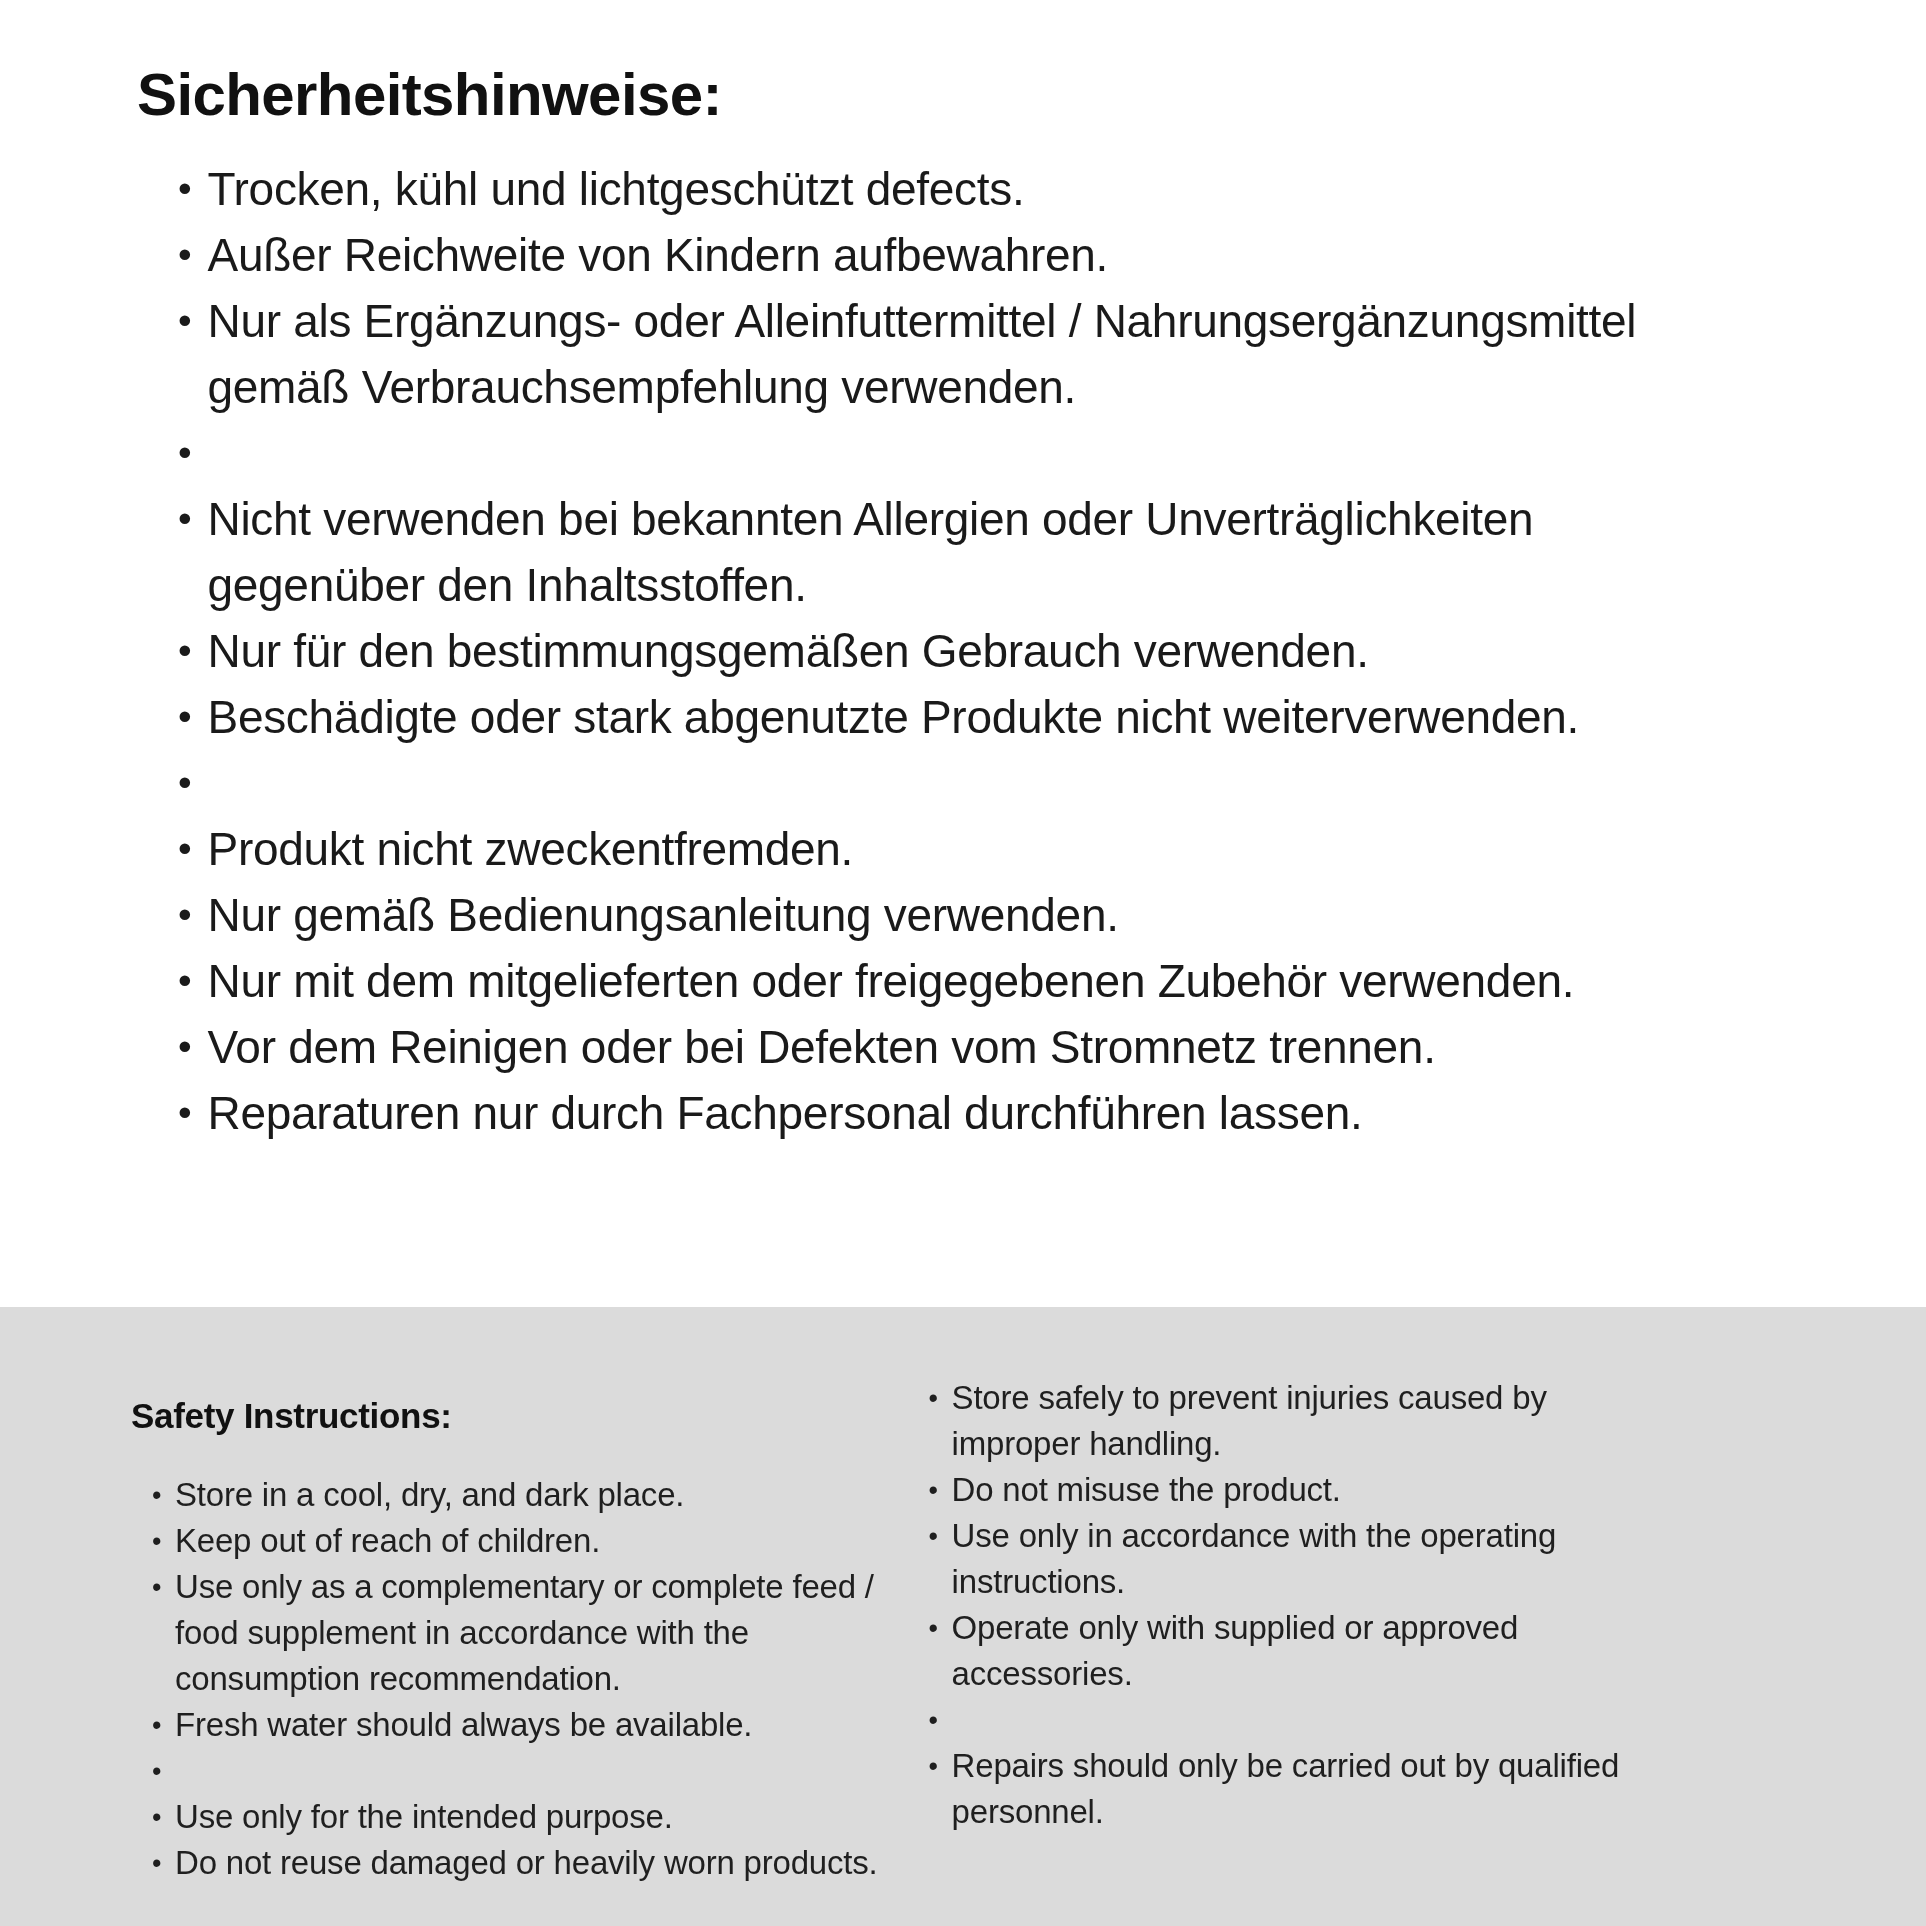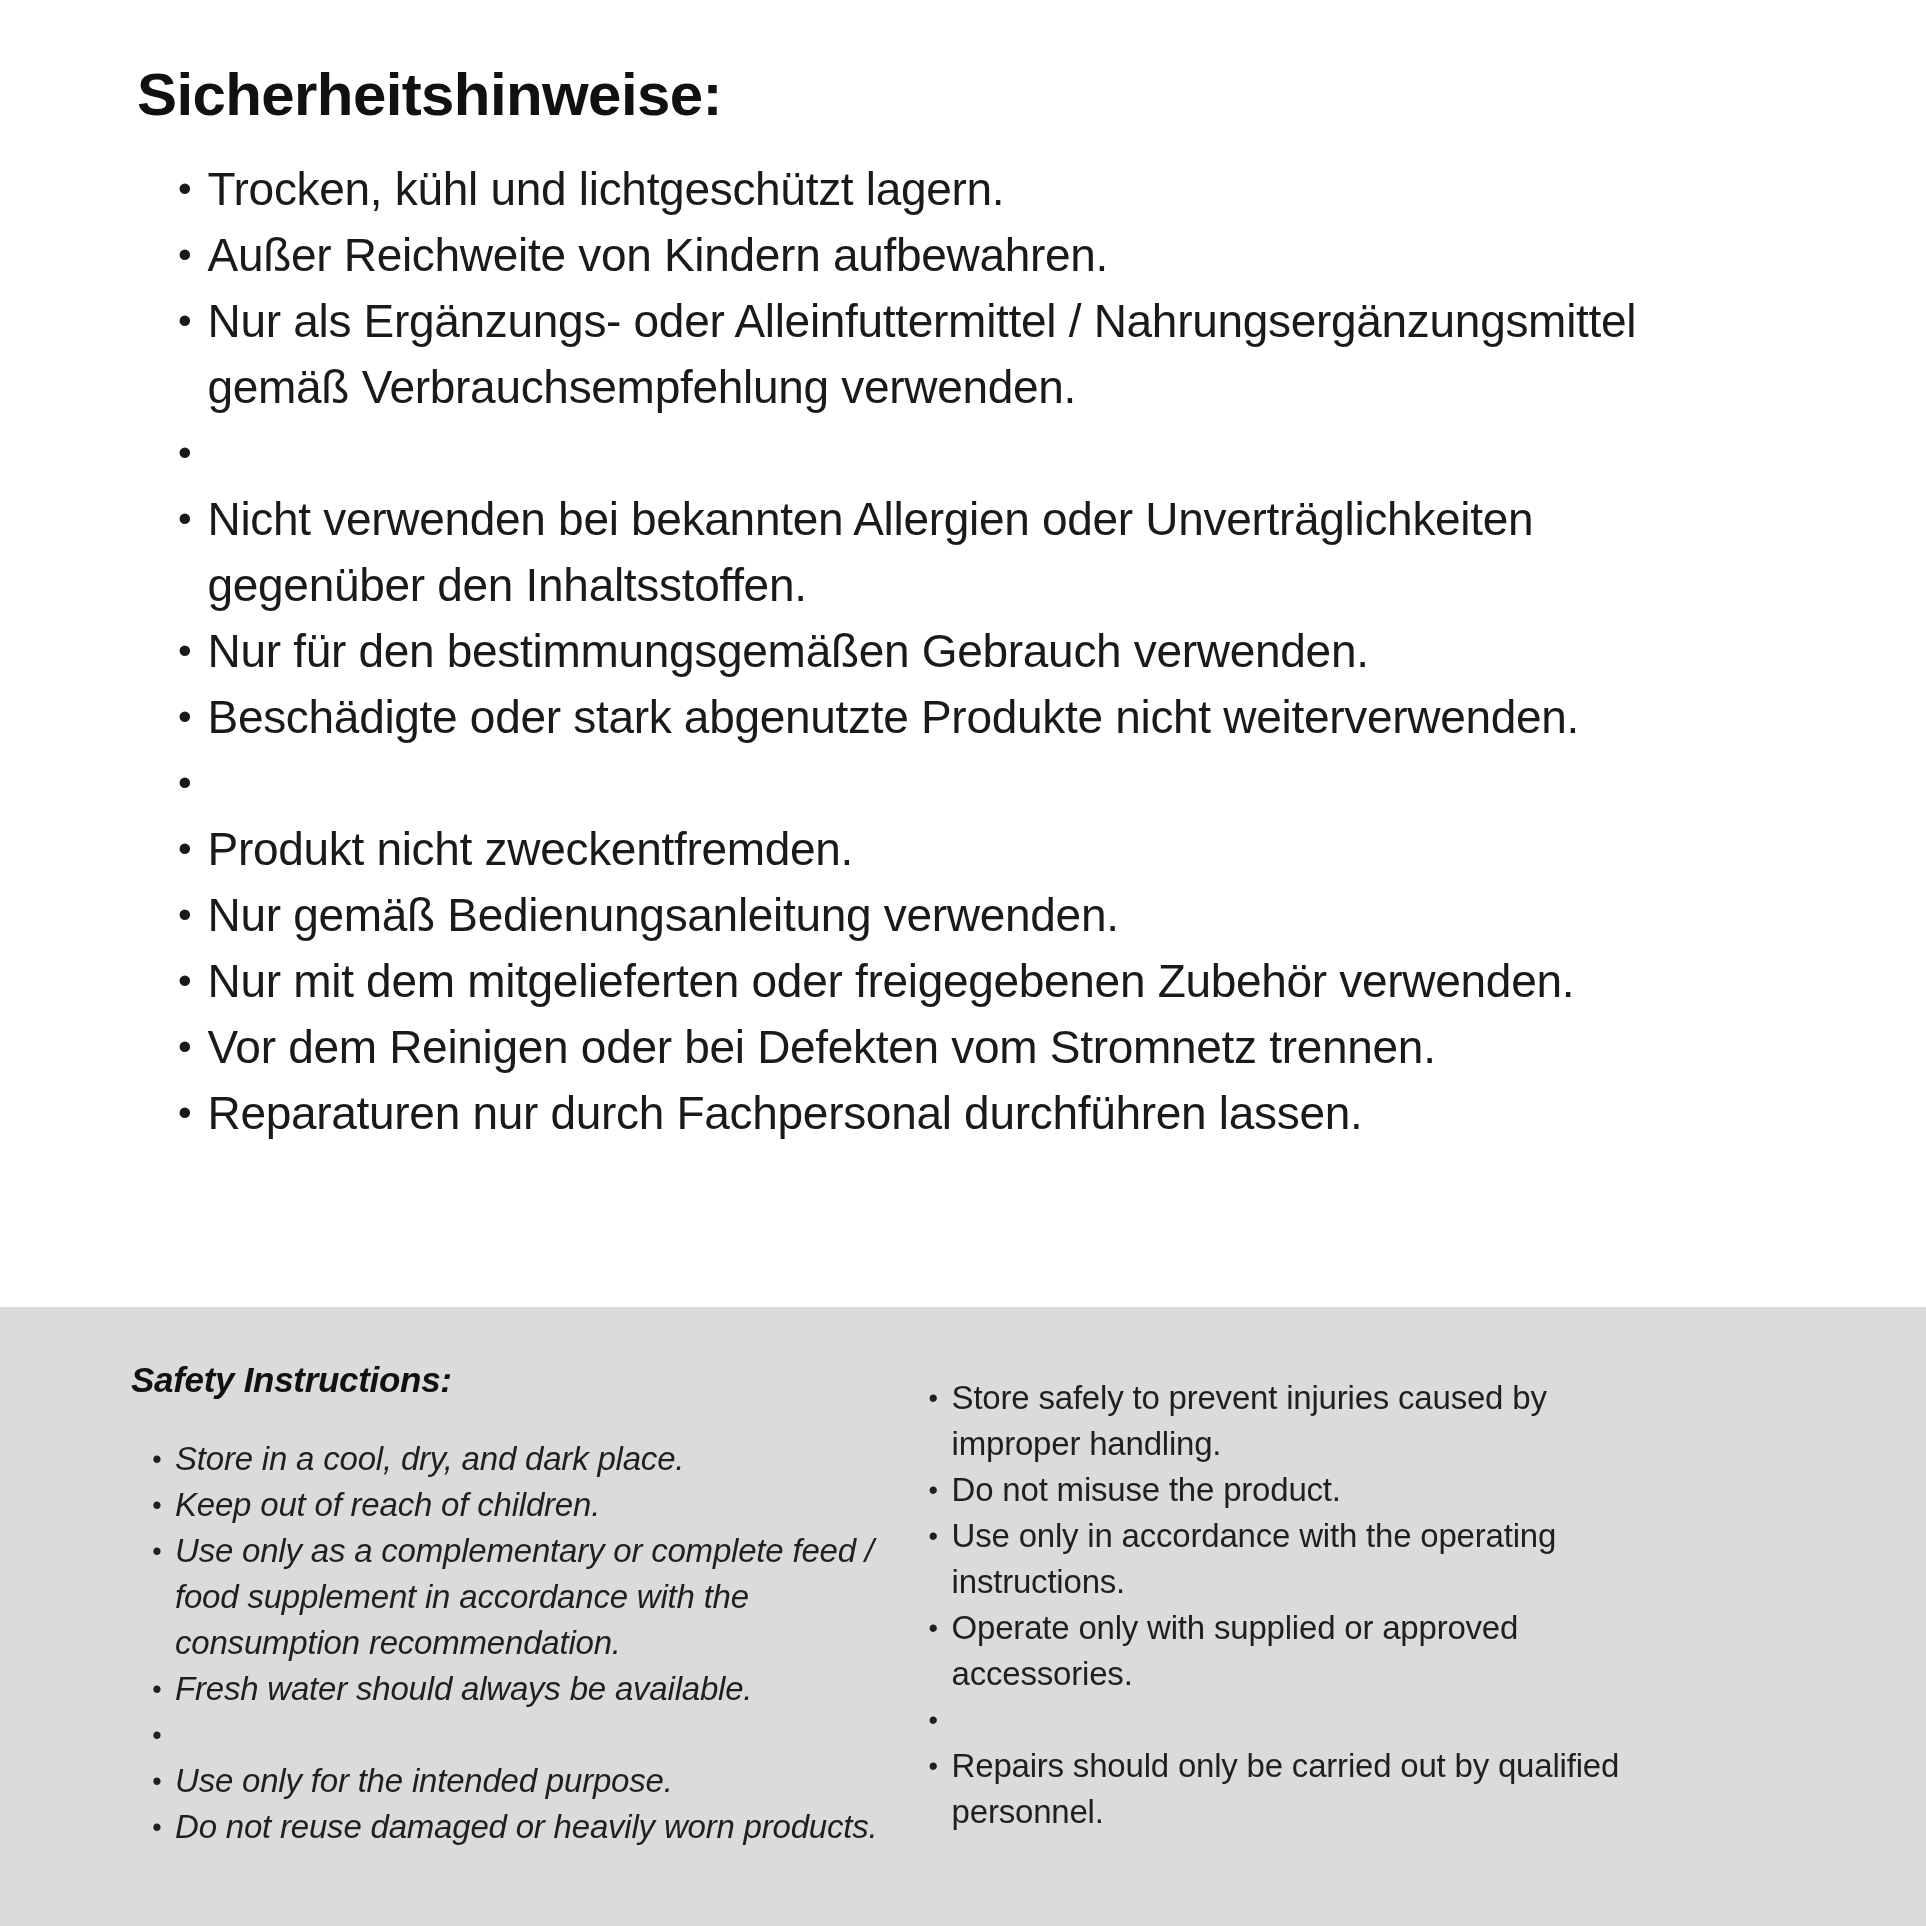--- a/index.html
+++ b/index.html
@@ -50,22 +50,21 @@
   .en-section {
     position: absolute;
     top: 1307px; left: 0; right: 0; bottom: 0;
     background: #dbdbdb;
     display: flex;
     box-sizing: border-box;
   }
   .en-col-left {
     box-sizing: border-box;
     width: 905px;
-    padding: 50px 0 0 131px;
-    font-style: italic;
+    padding: 86px 0 0 131px;
   }
   .en-col-right {
     box-sizing: border-box;
     flex: 1;
     padding: 68px 71px 0 2.6px;
   }
   .en-title {
     margin: 0 0 33px 0;
     font-size: 35px;
     line-height: 1.3;
@@ -96,21 +95,21 @@
 </head>
 <body>
 
 <div class="sheet">
 
   <div class="de-section">
     <h1 class="de-title">Sicherheitshinweise:</h1>
     <ul class="de-list">
       <li>
           <span class="bullet">•</span>
-          <span class="txt">Trocken, kühl und lichtgeschützt lagern.</span>
+          <span class="txt">Trocken, kühl und lichtgeschützt defects.</span>
         </li>
       <li>
           <span class="bullet">•</span>
           <span class="txt">Außer Reichweite von Kindern aufbewahren.</span>
         </li>
       <li>
           <span class="bullet">•</span>
           <span class="txt">Nur als Ergänzungs- oder Alleinfuttermittel / Nahrungsergänzungsmittel
 gemäß Verbrauchsempfehlung verwenden.</span>
         </li>

